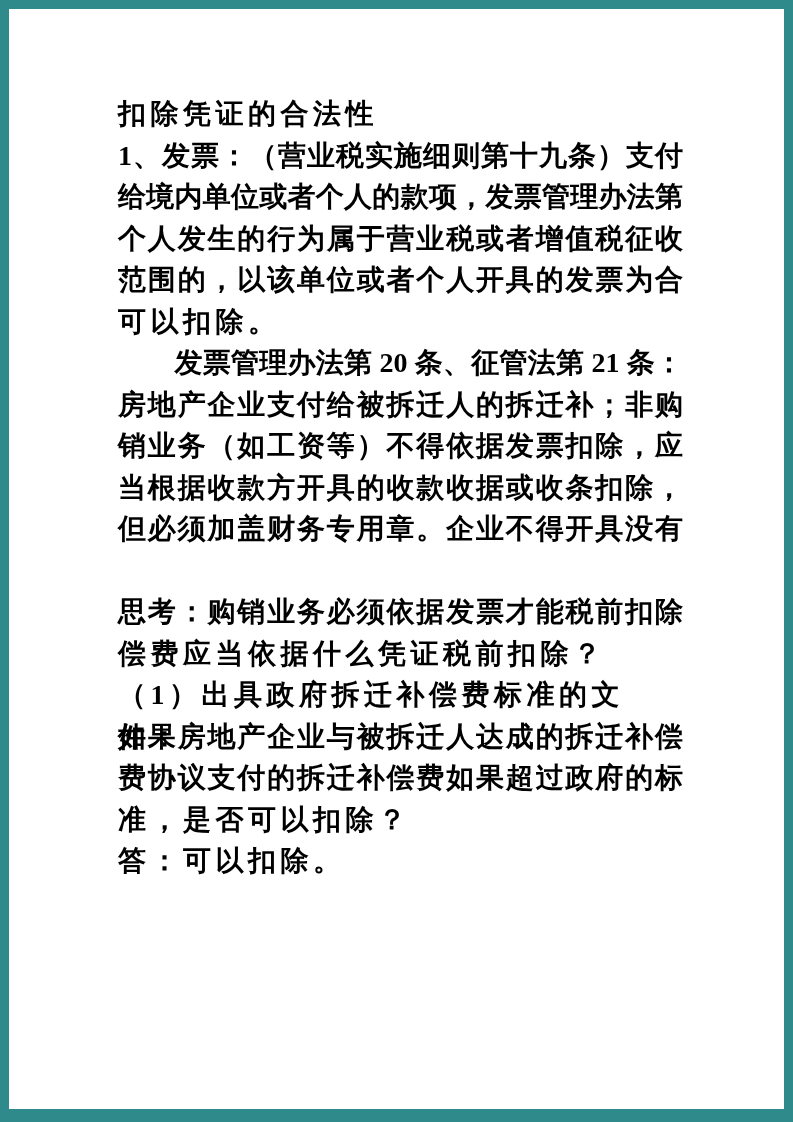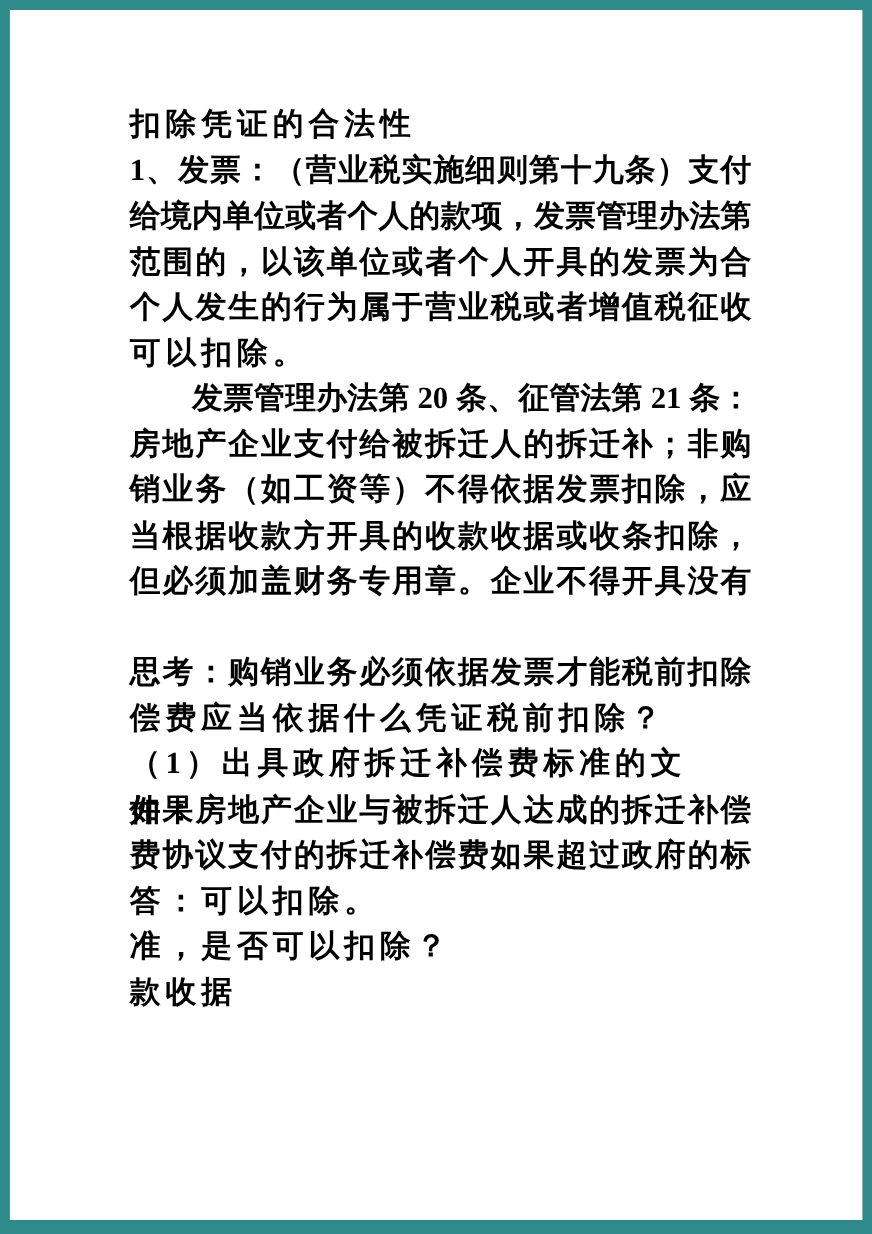--- a/index.html
+++ b/index.html
@@ -62,32 +62,31 @@
   }
 </style>
 </head>
 <body>
 
 <div id="page" style="background: rgb(255, 255, 255);">
   <div id="content" style="color: rgb(0, 0, 0);">
     <div class="line left">扣除凭证的合法性</div>
     <div class="line j">1、发票：（营业税实施细则第十九条）支付</div>
     <div class="line j">给境内单位或者个人的款项，发票管理办法第</div>
+    <div class="line j">个人发生的行为属于营业税或者增值税征收</div>
     <div class="line j">范围的，以该单位或者个人开具的发票为合</div>
-    <div class="line j">个人发生的行为属于营业税或者增值税征收</div>
     <div class="line left">可以扣除。</div>
     <div class="line j">　　发票管理办法第 20 条、征管法第 21 条：</div>
     <div class="line j">房地产企业支付给被拆迁人的拆迁补；非购</div>
     <div class="line j">销业务（如工资等）不得依据发票扣除，应</div>
     <div class="line j">当根据收款方开具的收款收据或收条扣除，</div>
     <div class="line j">但必须加盖财务专用章。企业不得开具没有</div>
     <div class="line left"></div>
     <div class="line j">思考：购销业务必须依据发票才能税前扣除</div>
     <div class="line left">偿费应当依据什么凭证税前扣除？</div>
     <div class="line left">（1）出具政府拆迁补偿费标准的文件：</div>
     <div class="line j">如果房地产企业与被拆迁人达成的拆迁补偿</div>
     <div class="line j">费协议支付的拆迁补偿费如果超过政府的标</div>
+    <div class="line left">准，是否可以扣除？</div>
     <div class="line left">答：可以扣除。</div>
-    <div class="line left">准，是否可以扣除？</div>
-    <div class="line left">款收据</div>
   </div>
 </div>
 <div id="frame" style="border-color: rgb(47, 139, 139);"></div>
 
 </body></html>

